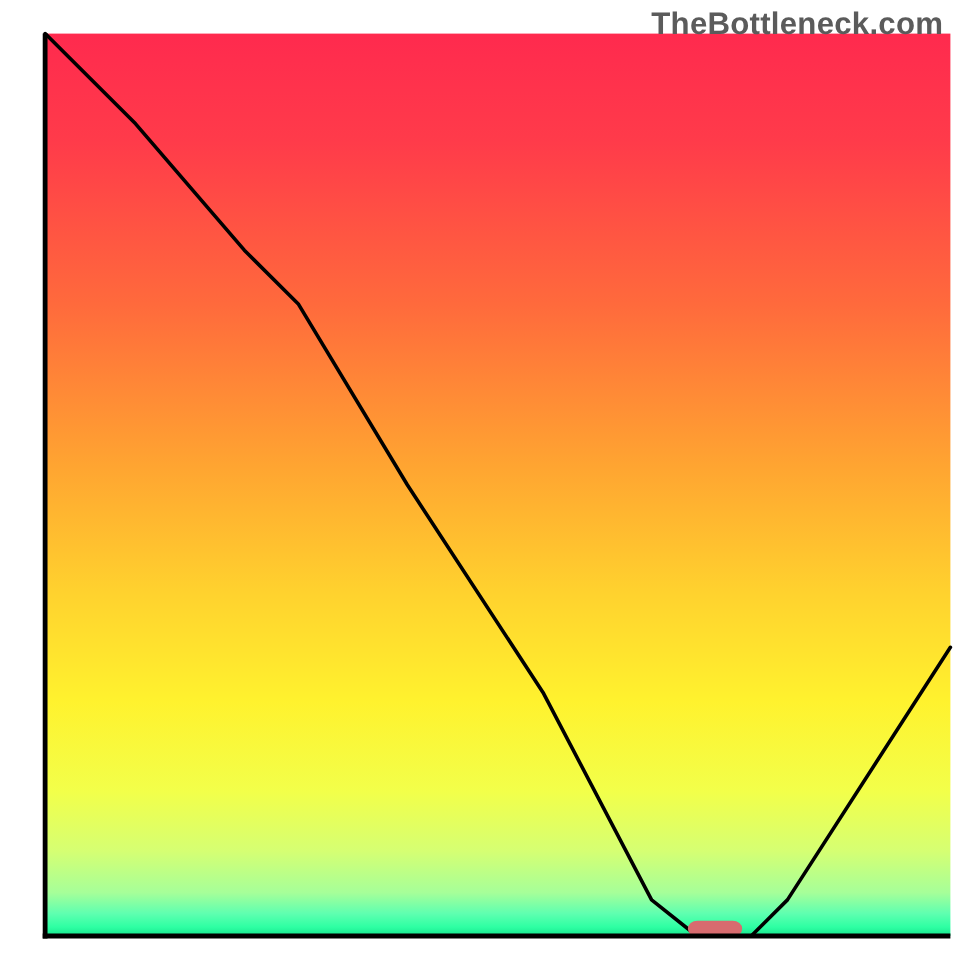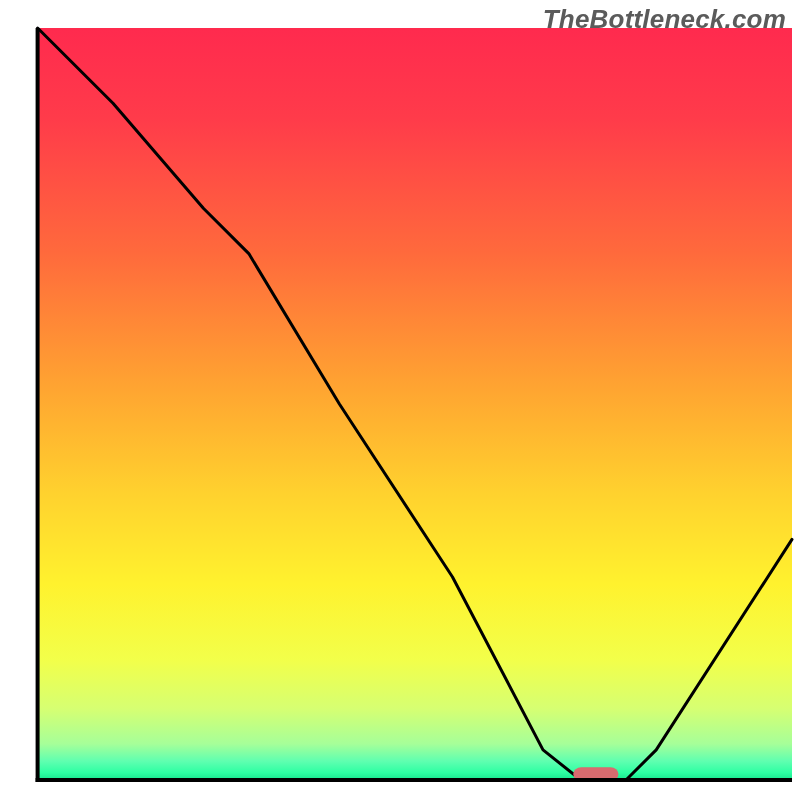--- a/index.html
+++ b/index.html
@@ -18,21 +18,20 @@
   }
   .watermark {
     position: absolute;
     top: 4px;
     right: 14px;
     font-size: 26px;
     font-weight: 600;
     color: #5b5b5b;
     letter-spacing: 0.2px;
     z-index: 3;
-    font-style: italic;
   }
   svg.plot {
     position: absolute;
     left: 0;
     top: 0;
     width: 800px;
     height: 800px;
     z-index: 1;
   }
 </style>

